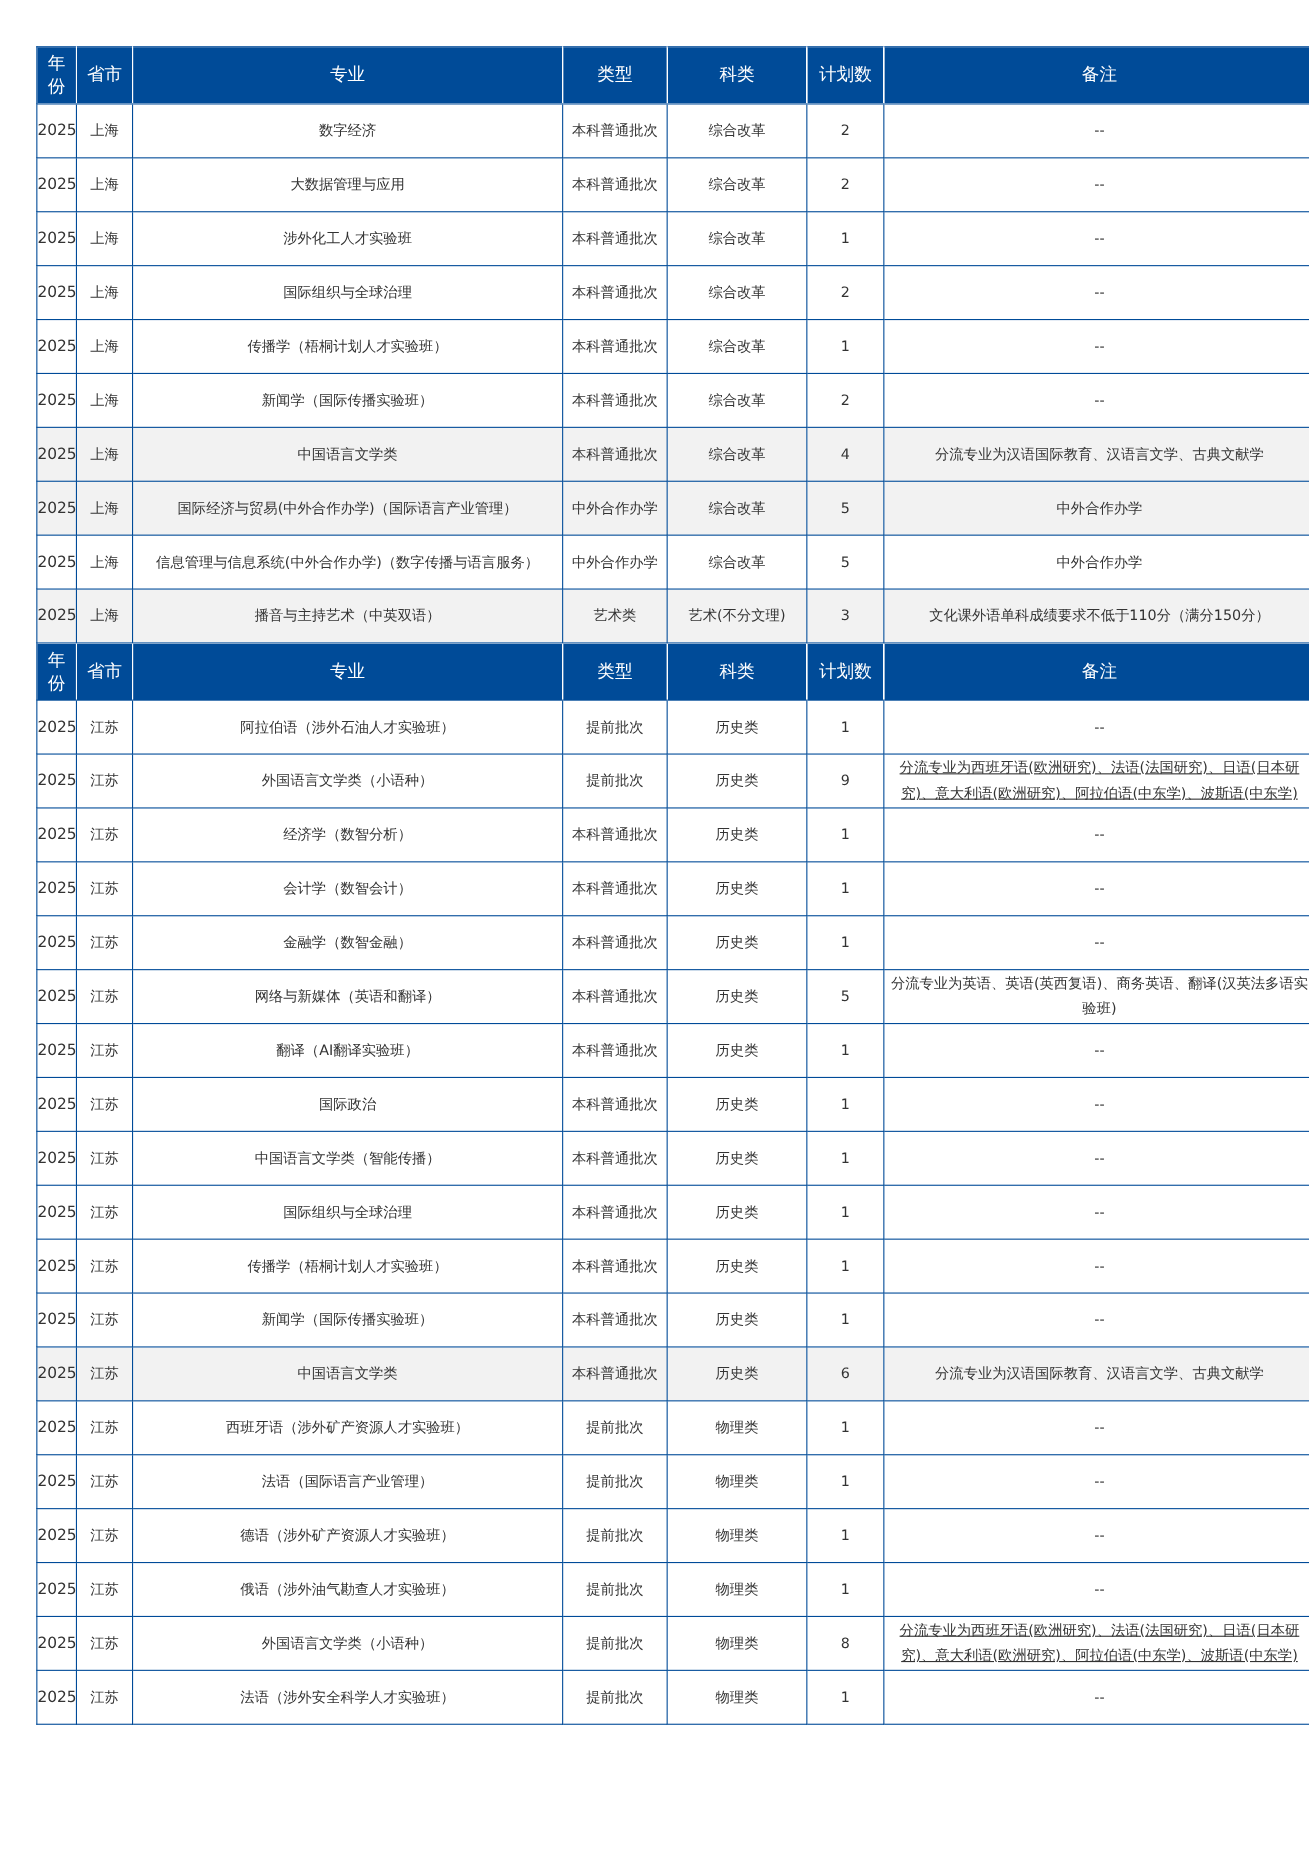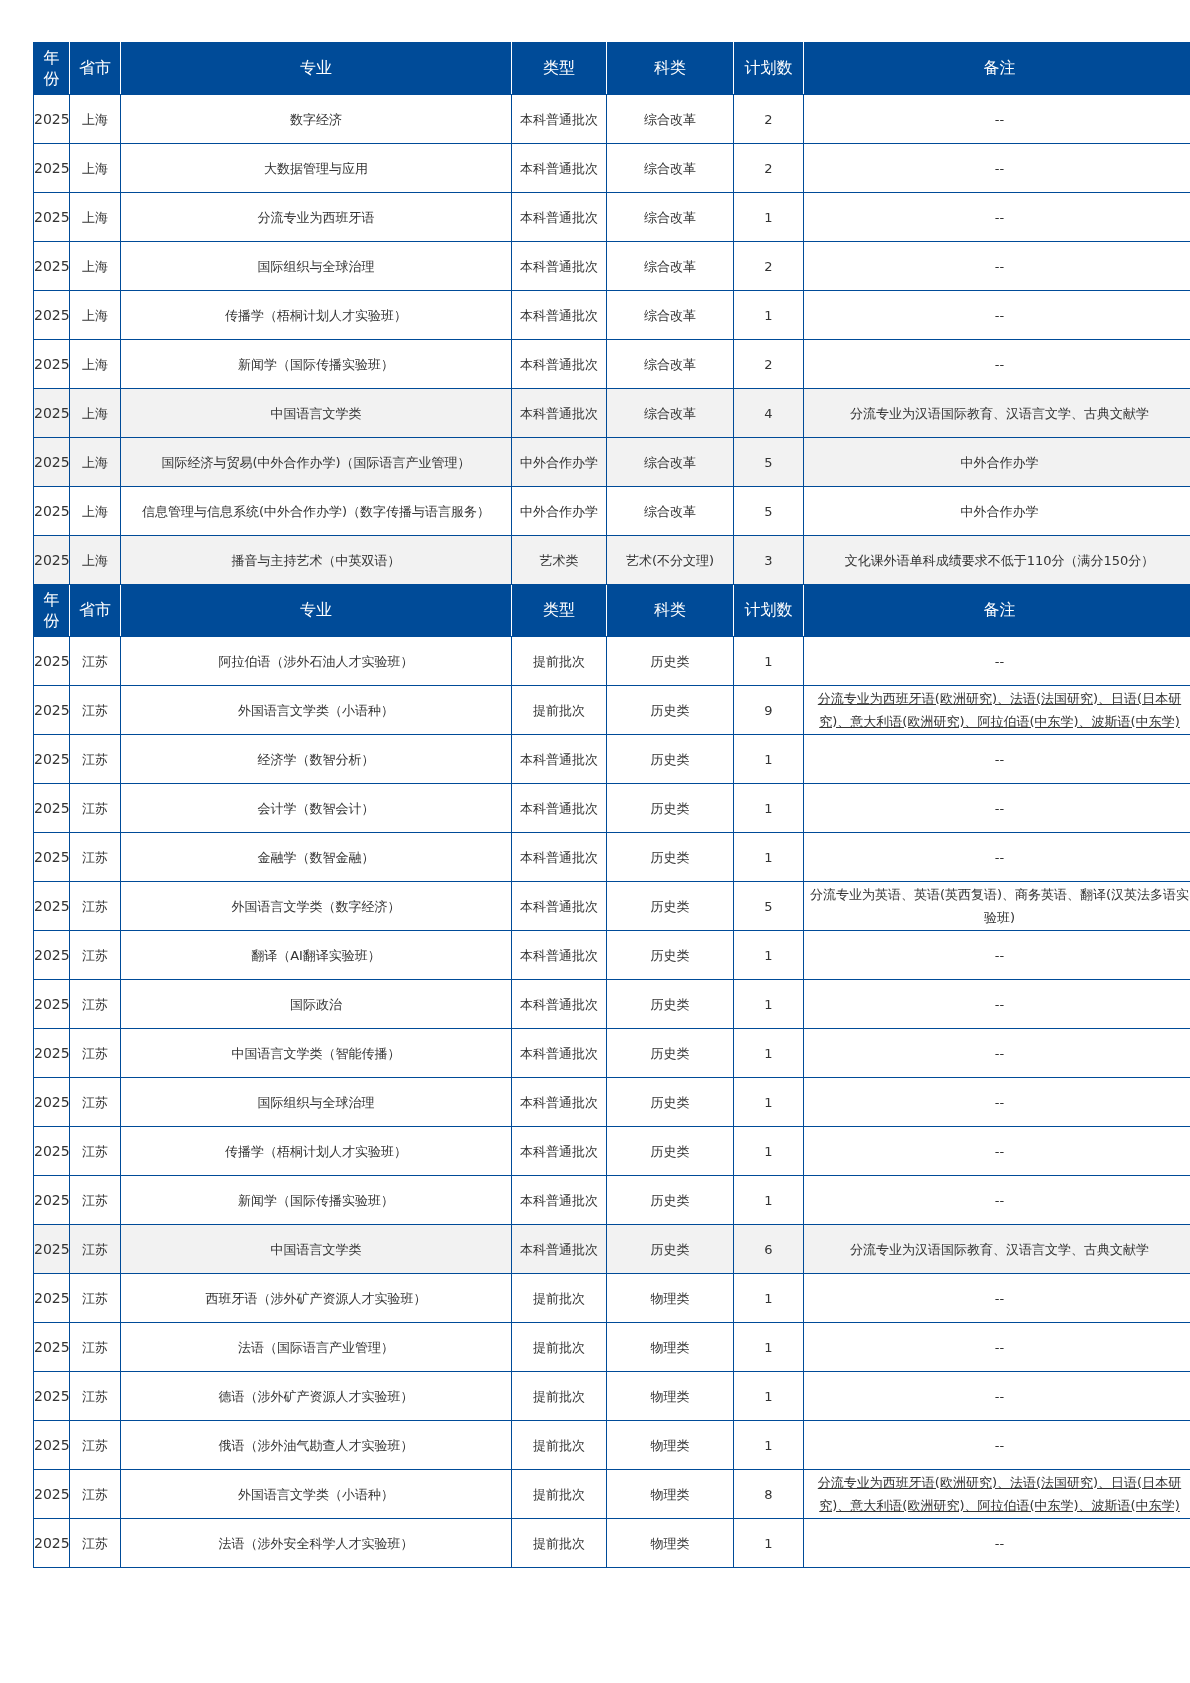--- a/index.html
+++ b/index.html
@@ -58,21 +58,21 @@
         <td>上海</td>
         <td>大数据管理与应用</td>
         <td>本科普通批次</td>
         <td>综合改革</td>
         <td>2</td>
         <td>--</td>
       </tr>
       <tr>
         <td class="year">2025</td>
         <td>上海</td>
-        <td>分流专业为西班牙语</td>
+        <td>涉外化工人才实验班</td>
         <td>本科普通批次</td>
         <td>综合改革</td>
         <td>1</td>
         <td>--</td>
       </tr>
       <tr>
         <td class="year">2025</td>
         <td>上海</td>
         <td>国际组织与全球治理</td>
         <td>本科普通批次</td>
@@ -184,21 +184,21 @@
         <td>江苏</td>
         <td>金融学（数智金融）</td>
         <td>本科普通批次</td>
         <td>历史类</td>
         <td>1</td>
         <td>--</td>
       </tr>
       <tr>
         <td class="year">2025</td>
         <td>江苏</td>
-        <td>外国语言文学类（数字经济）</td>
+        <td>网络与新媒体（英语和翻译）</td>
         <td>本科普通批次</td>
         <td>历史类</td>
         <td>5</td>
         <td>分流专业为英语、英语(英西复语)、商务英语、翻译(汉英法多语实验班)</td>
       </tr>
       <tr>
         <td class="year">2025</td>
         <td>江苏</td>
         <td>翻译（AI翻译实验班）</td>
         <td>本科普通批次</td>

